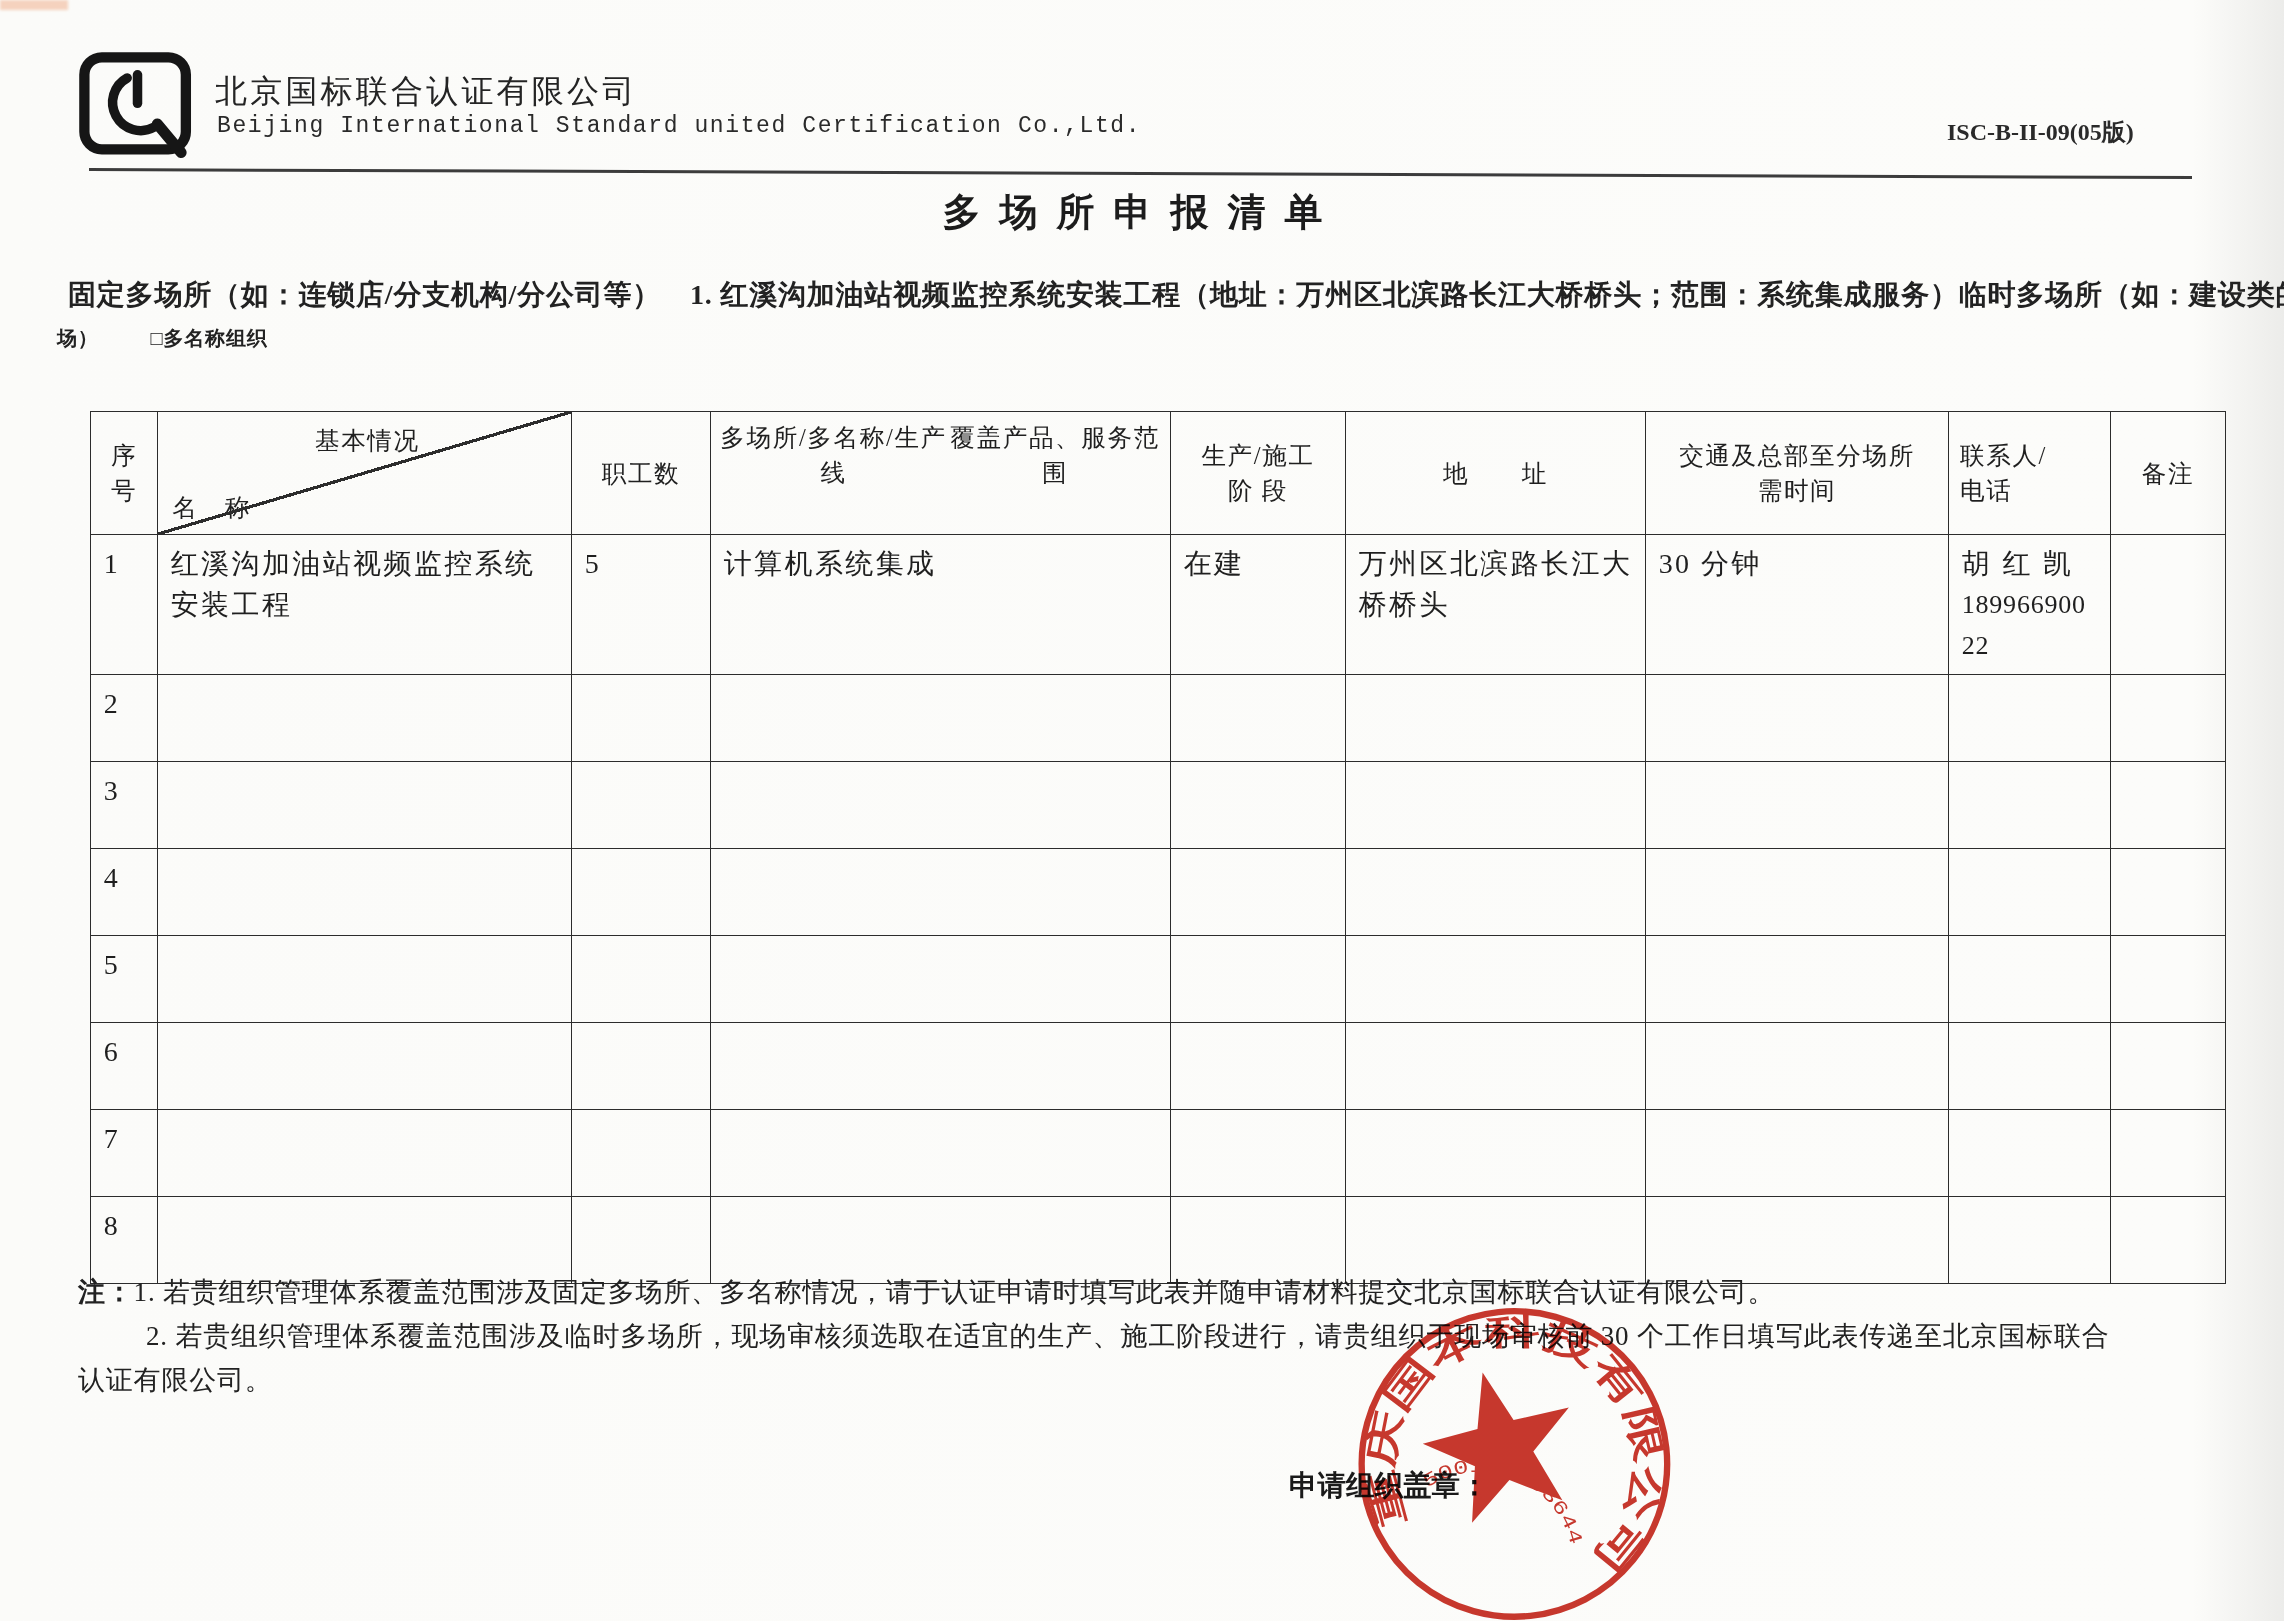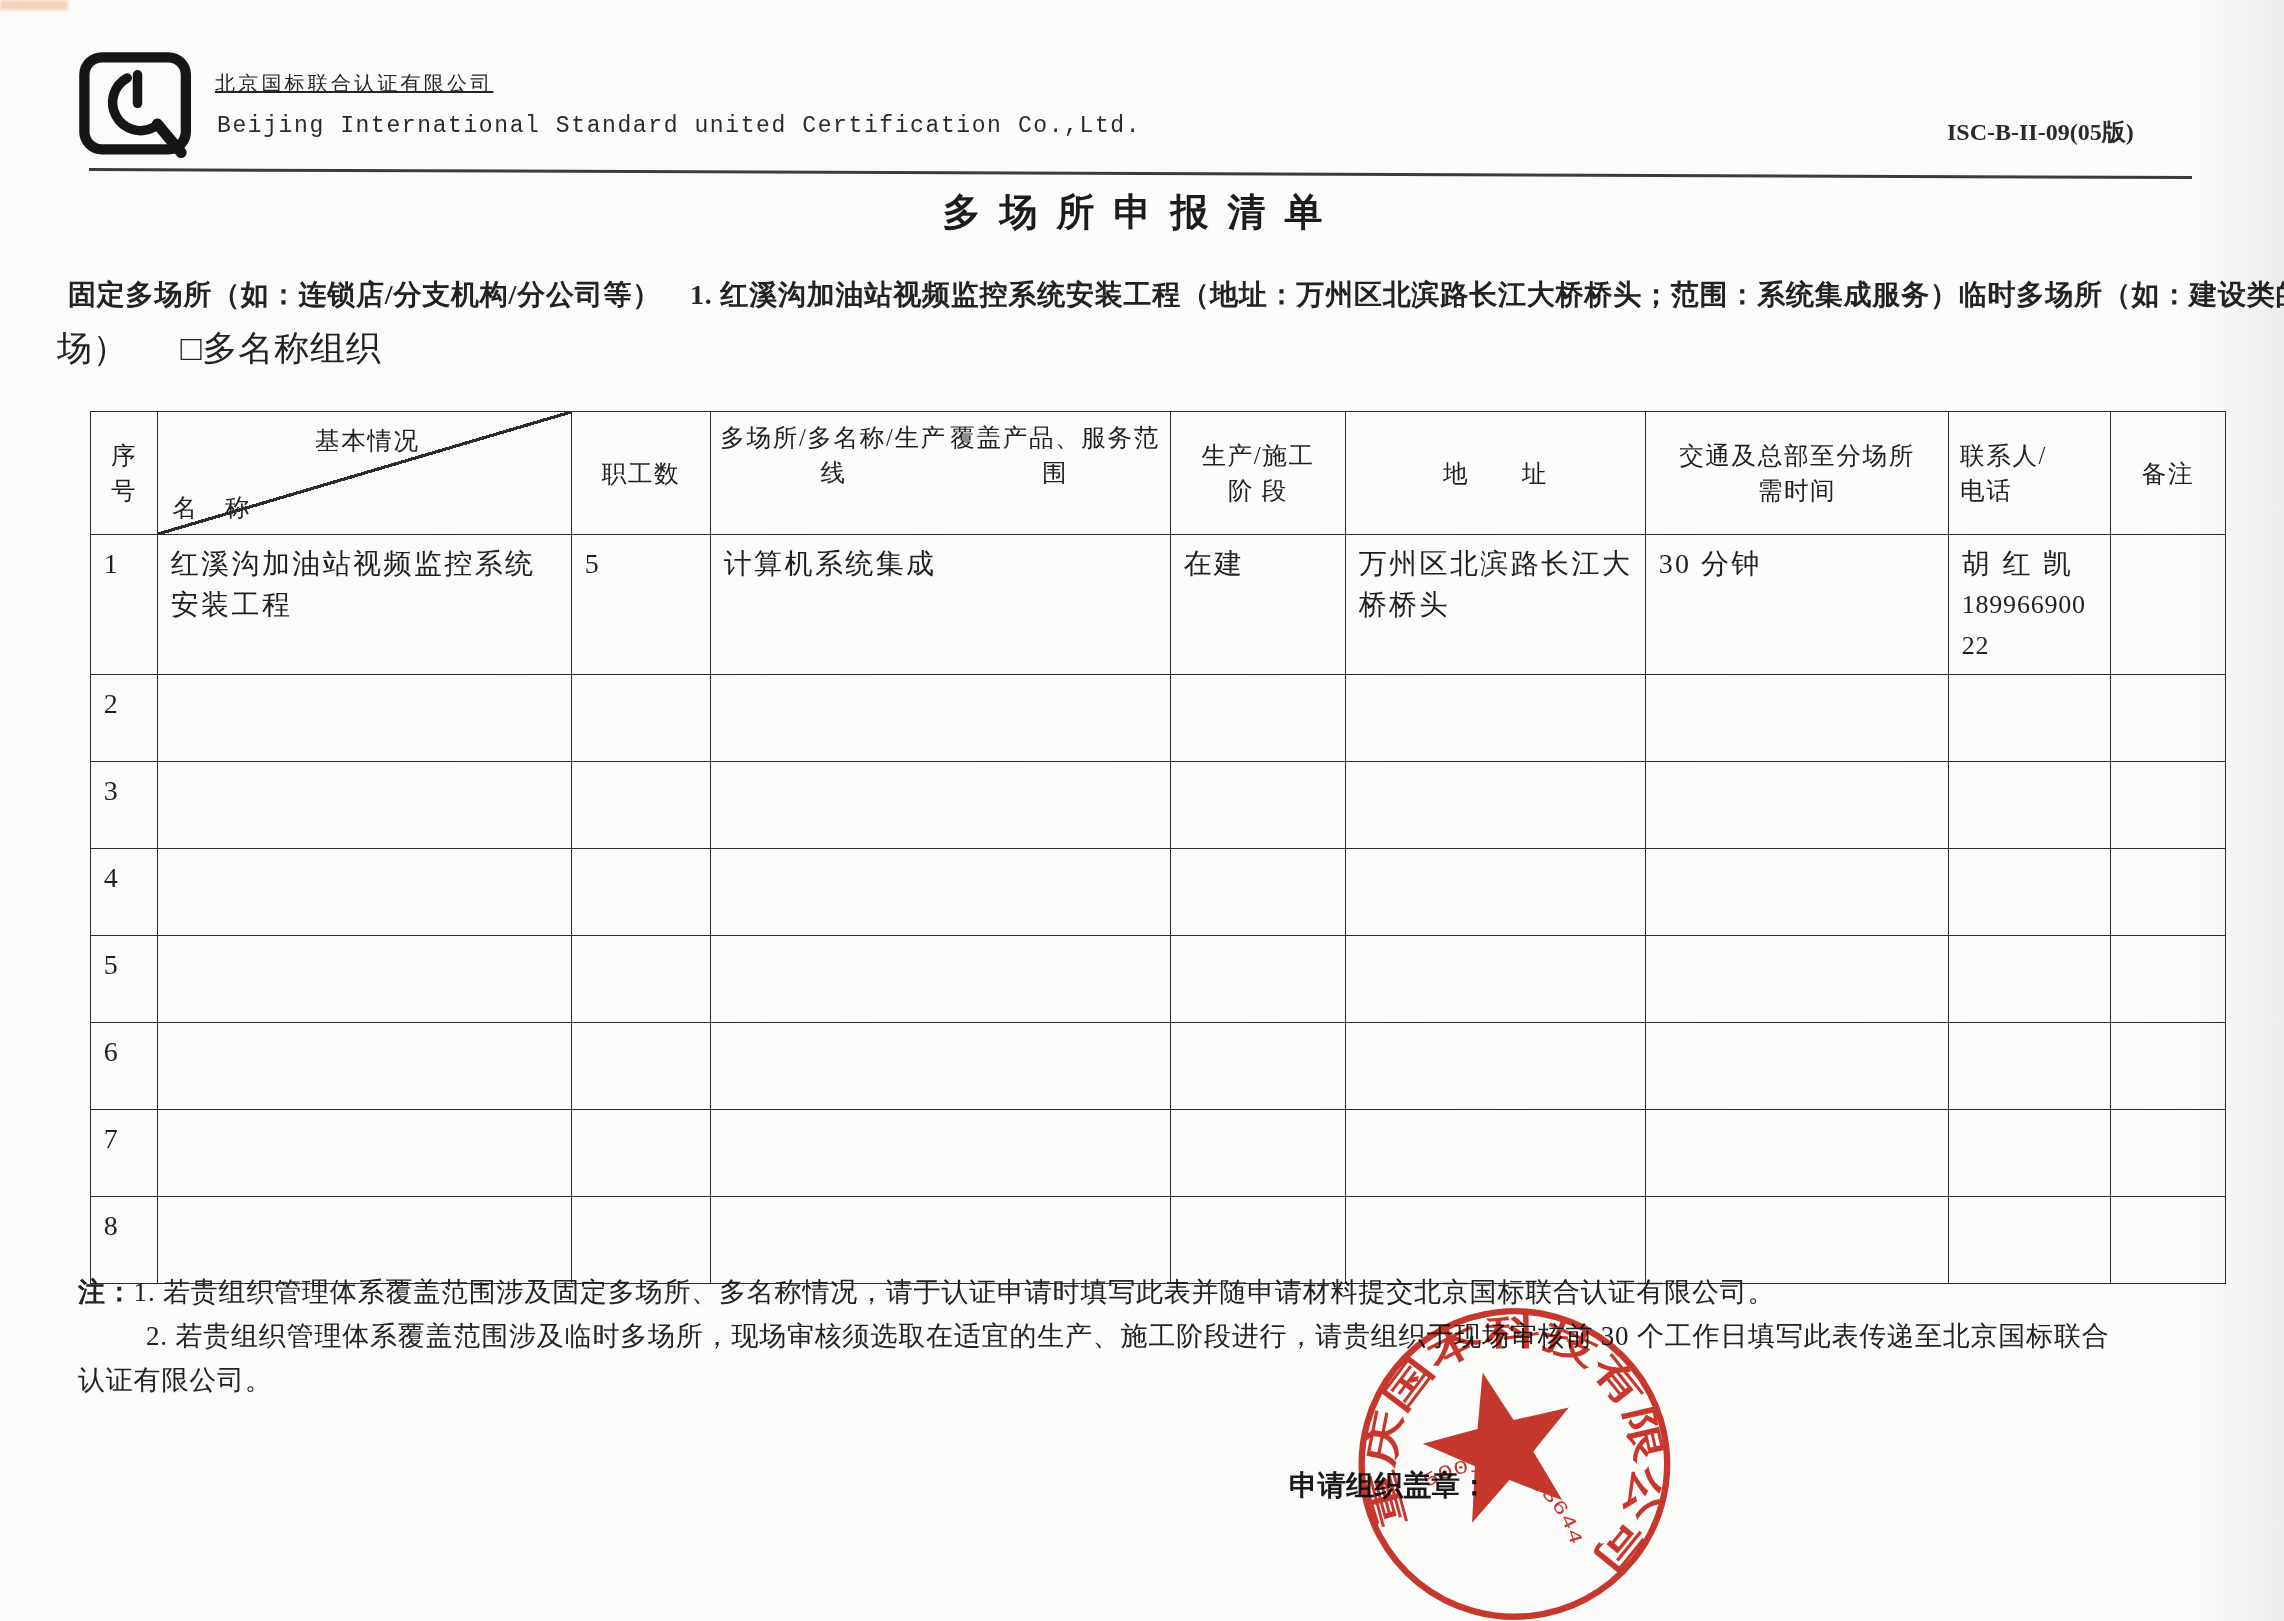--- a/index.html
+++ b/index.html
@@ -14,23 +14,22 @@
     background:linear-gradient(90deg,#fbfbf9 0%,#fcfcfa 96%,#ececea 100%);
   }
   .smudge{
     position:absolute;left:0;top:0;width:68px;height:10.3px;
     background:rgba(235,135,80,0.35);filter:blur(1.6px);
   }
   
   .logo{position:absolute;left:78px;top:51px;}
   .company-cn{
     position:absolute;left:215px;top:70px;
-    font-size:20px;letter-spacing:3.2px;font-weight:500;color:#242424;
+    font-size:32px;letter-spacing:3.2px;font-weight:500;color:#242424;
     white-space:nowrap;
-    text-decoration:underline;
   }
   .company-en{
     position:absolute;left:217px;top:113px;
     font-family:"Liberation Mono","DejaVu Sans Mono",monospace;
     font-size:23px;letter-spacing:1.6px;color:#2a2a2a;white-space:nowrap;
   }
   .doc-code{
     position:absolute;left:1947px;top:116px;
     font-size:24px;color:#2a2a2a;white-space:nowrap;font-weight:700;
   }
@@ -42,21 +41,21 @@
     position:absolute;left:0;top:187px;width:100%;text-align:center;
     font-size:38px;font-weight:bold;letter-spacing:19px;color:#1c1c1c;
   }
   
   .intro1{
     position:absolute;left:68px;top:276px;white-space:nowrap;
     font-size:28px;font-weight:600;color:#222;letter-spacing:0.8px;
   }
   .intro2{
     position:absolute;left:57px;top:325px;white-space:nowrap;
-    font-size:35px;font-weight:400;color:#222;letter-spacing:0.8px;
+    font-size:20px;font-weight:700;color:#222;letter-spacing:0.8px;
   }
   .intro2 .cbx{margin-left:52px;}
   
   table.main{
     position:absolute;left:90px;top:411px;width:2135px;
     border-collapse:collapse;table-layout:fixed;
   }
   table.main td{
     border:1.6px solid #2c2c2c;
     font-size:28px;letter-spacing:2.4px;line-height:41px;

